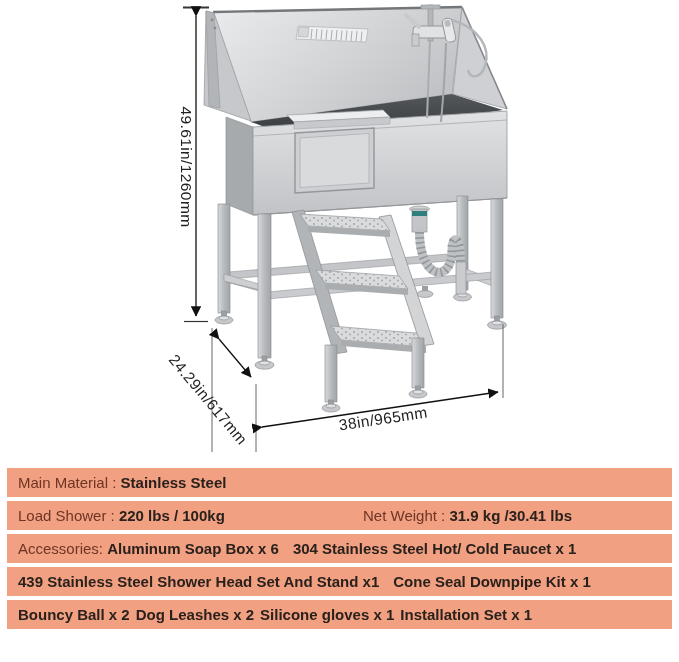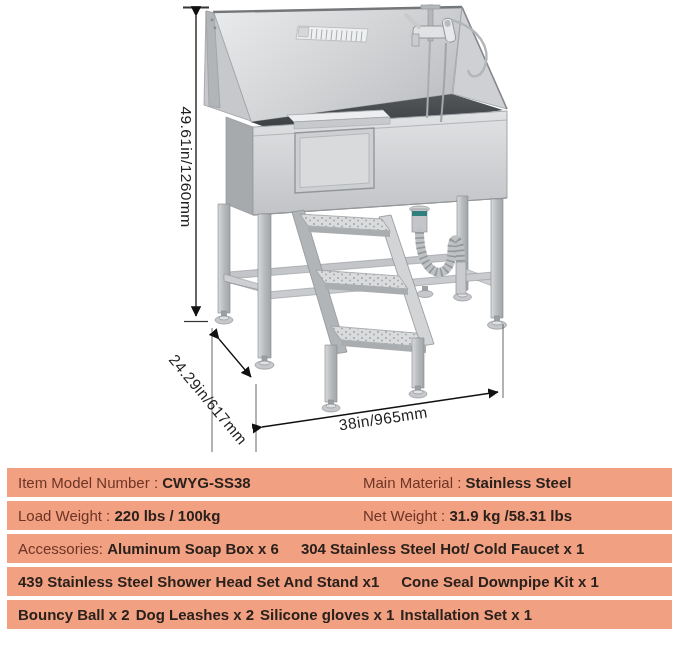--- a/index.html
+++ b/index.html
@@ -21,21 +21,21 @@
     height:29px;margin:0 7px 4px 7px;
     background:var(--band,#F1A081);
     display:flex;align-items:center;
     font-size:15px;line-height:29px;
     padding-left:11px;box-sizing:border-box;
     white-space:nowrap;
   }
   .cell-left{width:345px;flex:none;}
   .lbl{color:#6E3526;font-weight:400;}
   .val{color:#2A211D;font-weight:600;}
-  .gap22{margin-left:22px;}
+  .gap22{margin-left:14px;}
   .gap18{margin-left:6px;}
 </style>
 </head>
 <body>
 
 <div class="page">
 
   <div class="figure">
   <svg width="679" height="462" viewBox="0 0 679 462">
     <defs>
@@ -223,27 +223,26 @@
       <line x1="503" y1="324" x2="503" y2="398" stroke="#555" stroke-width="0.9"></line>
       <line x1="262" y1="427" x2="498" y2="392" stroke="#111" stroke-width="1.3" marker-start="url(#arr)" marker-end="url(#arr)"></line>
       <text class="dim-text" x="384" y="424" text-anchor="middle" transform="rotate(-8.5 384 424)">38in/965mm</text>
     </g>
   </svg>
   </div>
 
   <div class="spec">
 
     <div class="row" style="--band: #F1A081;">
-      <div class="cell-left"><span class="lbl">Item Model Number : </span><span class="val">CWYG-SS38</span></div>
       <div><span class="lbl">Main Material : </span><span class="val">Stainless Steel</span></div>
     </div>
 
     <div class="row" style="--band: #F1A081;">
-      <div class="cell-left"><span class="lbl">Load Weight : </span><span class="val">220 lbs / 100kg</span></div>
-      <div><span class="lbl">Net Weight : </span><span class="val">31.9 kg /58.31 lbs</span></div>
+      <div class="cell-left"><span class="lbl">Load Shower : </span><span class="val">220 lbs / 100kg</span></div>
+      <div><span class="lbl">Net Weight : </span><span class="val">31.9 kg /30.41 lbs</span></div>
     </div>
 
 
     <div class="row" style="--band: #F1A081;">
       <div><span class="lbl">Accessories: </span><span class="val">Aluminum Soap Box x 6</span></div>
       <div class="gap22"><span class="val">304 Stainless Steel Hot/ Cold Faucet x 1</span></div>
     </div>
 
     <div class="row" style="--band: #F1A081;">
       <div><span class="val">439 Stainless Steel Shower Head Set And Stand x1</span></div>

